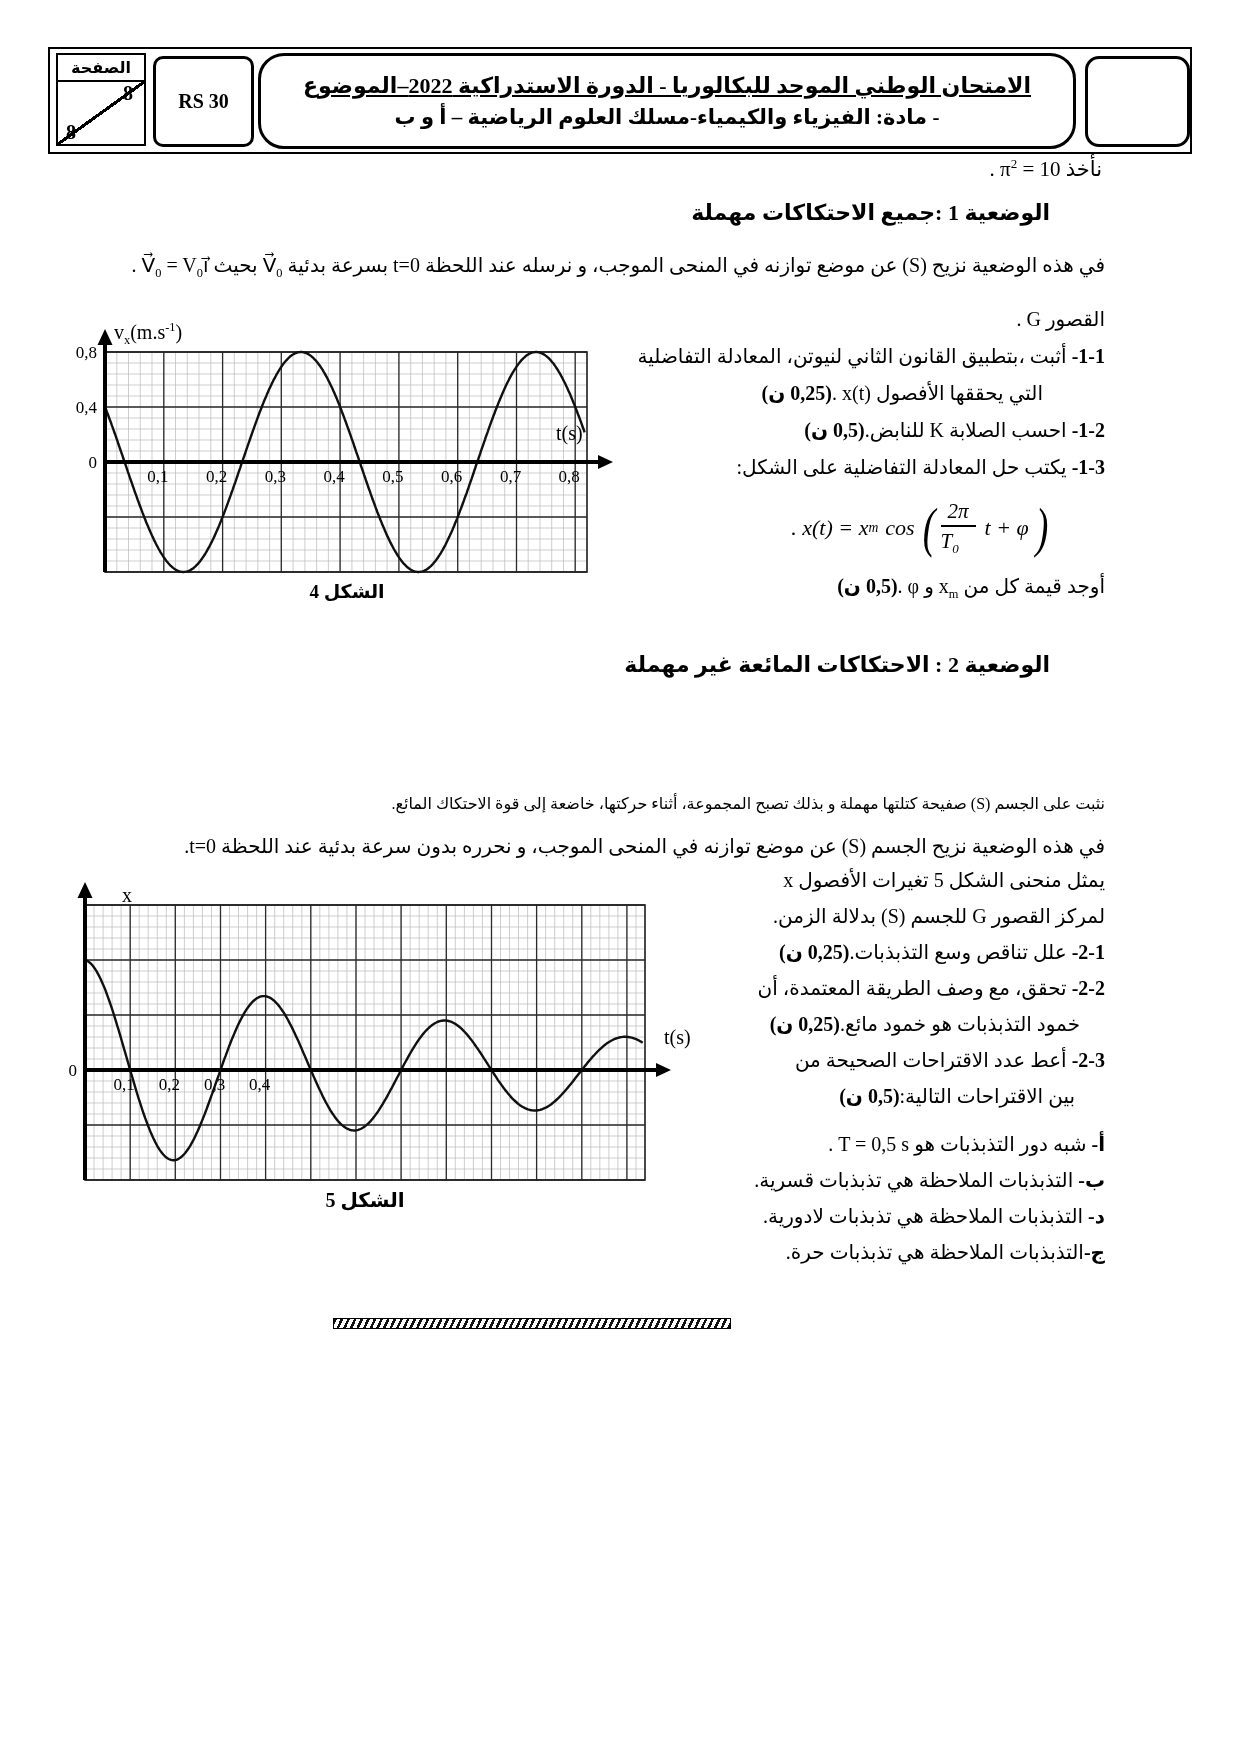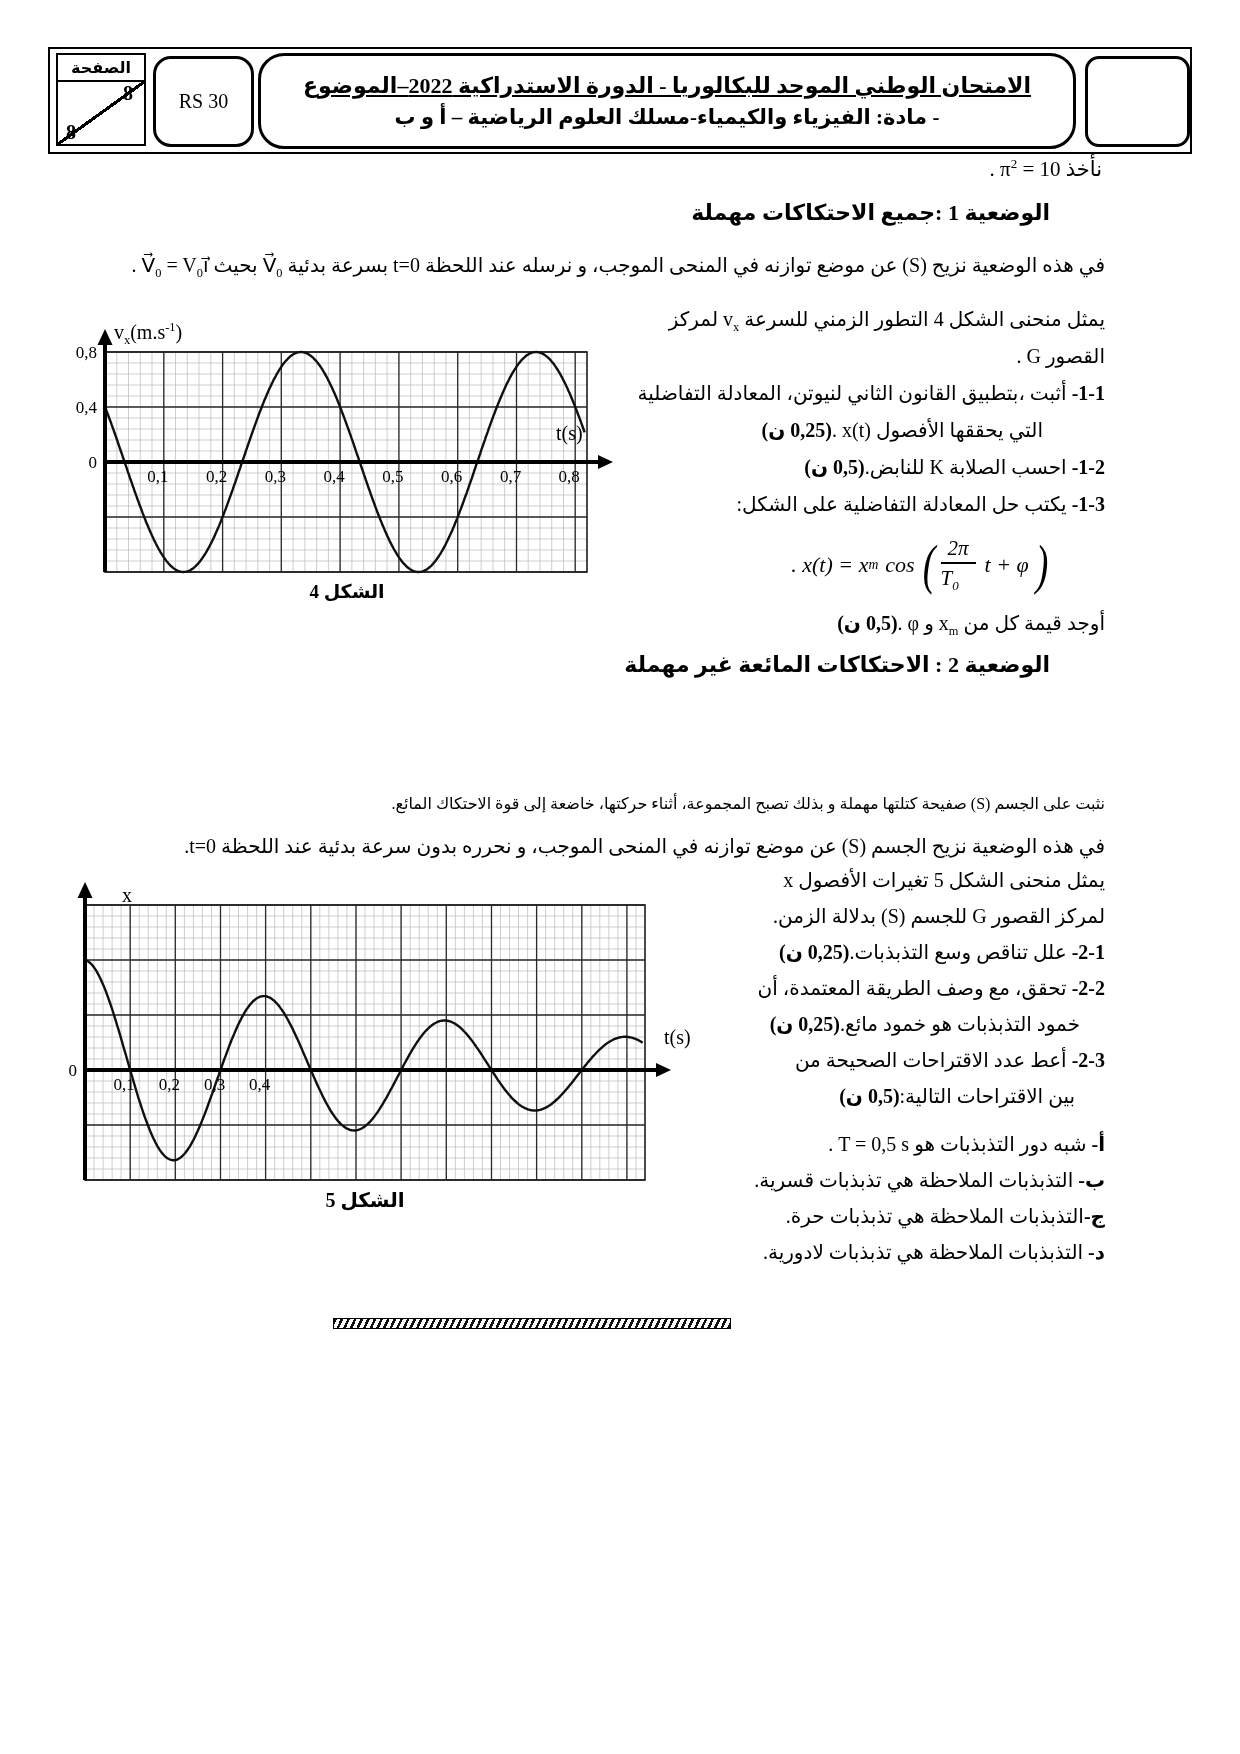--- a/index.html
+++ b/index.html
@@ -14,22 +14,22 @@
 
   
   #hdr-frame{left:48px;top:47px;width:1140px;height:103px;border:2px solid #000;}
   #page-box{left:56px;top:53px;width:90px;}
   .pb-top{height:25px;border:2px solid #000;background:#fff;text-align:center;
           font-size:16px;font-weight:bold;line-height:25px;}
   .pb-bottom{height:62px;border:2px solid #000;border-top:none;position:relative;background:
      linear-gradient(to bottom right,#fff calc(50% - 1.6px),#000 calc(50% - 1.6px) calc(50% + 1.6px),#fff calc(50% + 1.6px));}
   .pb-8a{position:absolute;top:0px;right:11px;font-weight:bold;font-size:20px;}
   .pb-8b{position:absolute;bottom:0px;left:8px;font-weight:bold;font-size:20px;}
-  #rs-box{left:153px;top:56px;width:95px;height:85px;border:3px solid #000;border-radius:18px;
-          display:flex;align-items:center;justify-content:center;font-size:20px;font-weight:normal;background:#fff;}
+  #rs-box{left:153px;top:56px;width:95px;height:85px;border:3px solid #000;border-radius:10px;
+          display:flex;align-items:center;justify-content:center;font-size:20px;font-weight:bold;background:#fff;}
   #title-box{left:258px;top:53px;width:812px;height:90px;border:3px solid #000;border-radius:26px;
           display:flex;flex-direction:column;justify-content:center;align-items:center;background:#fff;}
   #title-l1{font-size:22px;font-weight:bold;direction:rtl;white-space:nowrap;text-decoration:underline;}
   #title-l2{font-size:21px;font-weight:bold;direction:rtl;white-space:nowrap;margin-top:6px;}
   #aux-box{left:1085px;top:56px;width:99px;height:85px;border:3px solid #000;border-radius:14px;background:#fff;}
 
   #note-pi{right:138px;top:156px;font-size:21px;}
   #s1-head{right:190px;top:200px;font-size:22px;font-weight:bold;}
   #s1-intro{right:135px;top:253px;font-size:20px;}
   #s2-head{right:190px;top:652px;font-size:22px;font-weight:bold;}
@@ -91,21 +91,20 @@
 </div>
 
 <div class="abs" id="aux-box"></div>
 
 <div class="abs rtl nowrap" id="note-pi">نأخذ ‪π<sup>2</sup> = 10‬ .</div>
 
 <div class="abs rtl nowrap" id="s1-head">الوضعية 1 :جميع الاحتكاكات مهملة</div>
 <div class="abs rtl nowrap" id="s1-intro">في هذه الوضعية نزيح (S) عن موضع توازنه في المنحى الموجب، و نرسله عند اللحظة ‪t=0‬ بسرعة بدئية V⃗<sub>0</sub> بحيث ‪V⃗<sub>0</sub> = V<sub>0</sub>i⃗‬ .</div>
 
 <div class="abs rtl qcol" id="s1-col">
-  <div class="qline"><span class="bnum"></span><span>يمثل منحنى الشكل 4 التطور الزمني للسرعة v<sub>x</sub> لمركز</span><span class="bnum"></span></div>
   <div class="qline"><span class="bnum"></span><span>القصور G .</span><span class="bnum"></span></div>
   <div class="qline"><span class="bnum">1-1-</span><span> أثبت ،بتطبيق القانون الثاني لنيوتن، المعادلة التفاضلية</span><span class="bnum"></span></div>
   <div class="qline ind65"><span class="bnum"></span><span>التي يحققها الأفصول ‪x(t)‬ .</span><span class="bnum">(0,25 ن)</span></div>
   <div class="qline"><span class="bnum">1-2-</span><span> احسب الصلابة K للنابض.</span><span class="bnum">(0,5 ن)</span></div>
   <div class="qline"><span class="bnum">1-3-</span><span> يكتب حل المعادلة التفاضلية على الشكل:</span><span class="bnum"></span></div>
 
   <div class="formula" dir="ltr">
     <span>. x(t) = x</span>
       <sub>m</sub>
       <span style="margin:0 5px 0 7px">cos</span>
@@ -231,22 +230,22 @@
   <div class="qline"><span class="bnum"></span><span>يمثل منحنى الشكل 5 تغيرات الأفصول x</span><span class="bnum"></span></div>
   <div class="qline"><span class="bnum"></span><span>لمركز القصور G للجسم (S) بدلالة الزمن.</span><span class="bnum"></span></div>
   <div class="qline"><span class="bnum">2-1-</span><span> علل تناقص وسع التذبذبات.</span><span class="bnum">(0,25 ن)</span></div>
   <div class="qline"><span class="bnum">2-2-</span><span> تحقق، مع وصف الطريقة المعتمدة، أن</span><span class="bnum"></span></div>
   <div class="qline ind25"><span class="bnum"></span><span>خمود التذبذبات هو خمود مائع.</span><span class="bnum">(0,25 ن)</span></div>
   <div class="qline"><span class="bnum">2-3-</span><span> أعط عدد الاقتراحات الصحيحة من</span><span class="bnum"></span></div>
   <div class="qline ind30"><span class="bnum"></span><span>بين الاقتراحات التالية:</span><span class="bnum">(0,5 ن)</span></div>
   <div class="gap"></div>
   <div class="qline"><span class="bnum">أ-</span><span> شبه دور التذبذبات هو ‪T = 0,5 s‬ .</span></div>
   <div class="qline"><span class="bnum">ب-</span><span> التذبذبات الملاحظة هي تذبذبات قسرية.</span></div>
+  <div class="qline"><span class="bnum">د-</span><span> التذبذبات الملاحظة هي تذبذبات لادورية.</span></div>
   <div class="qline"><span class="bnum">ج-</span><span>التذبذبات الملاحظة هي تذبذبات حرة.</span></div>
-  <div class="qline"><span class="bnum">د-</span><span> التذبذبات الملاحظة هي تذبذبات لادورية.</span></div>
 </div>
 
 <div class="fig" id="fig5">
   <svg id="svg5" width="660" height="310">
       <line x1="27.0" y1="29.0" x2="27.0" y2="304.0" stroke="#b9b9b9" stroke-width="0.7"></line>
       <line x1="36.0" y1="29.0" x2="36.0" y2="304.0" stroke="#b9b9b9" stroke-width="0.7"></line>
       <line x1="45.1" y1="29.0" x2="45.1" y2="304.0" stroke="#b9b9b9" stroke-width="0.7"></line>
       <line x1="54.1" y1="29.0" x2="54.1" y2="304.0" stroke="#b9b9b9" stroke-width="0.7"></line>
       <line x1="63.1" y1="29.0" x2="63.1" y2="304.0" stroke="#b9b9b9" stroke-width="0.7"></line>
       <line x1="72.2" y1="29.0" x2="72.2" y2="304.0" stroke="#b9b9b9" stroke-width="0.7"></line>

